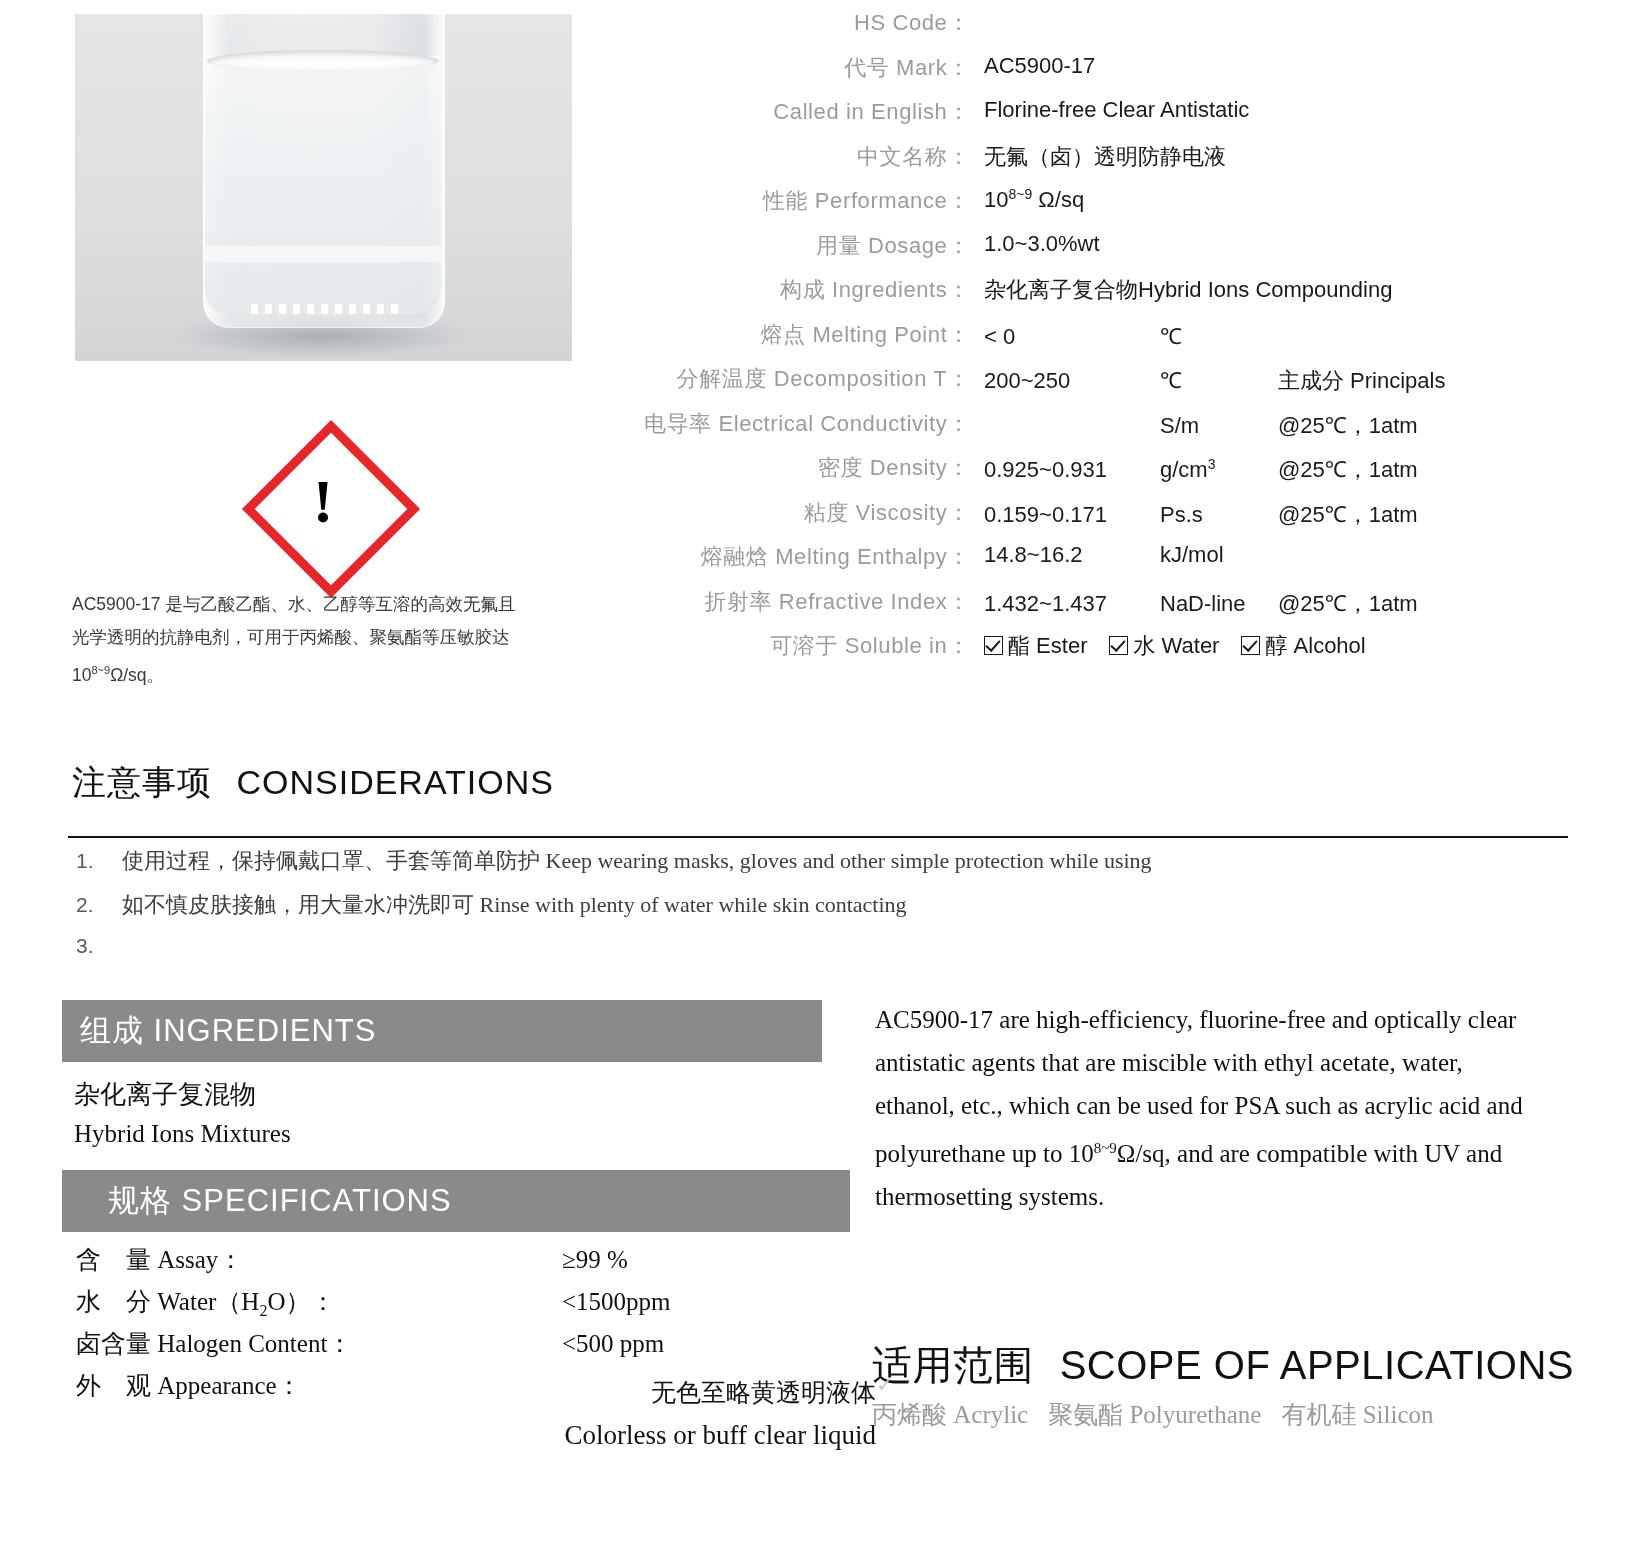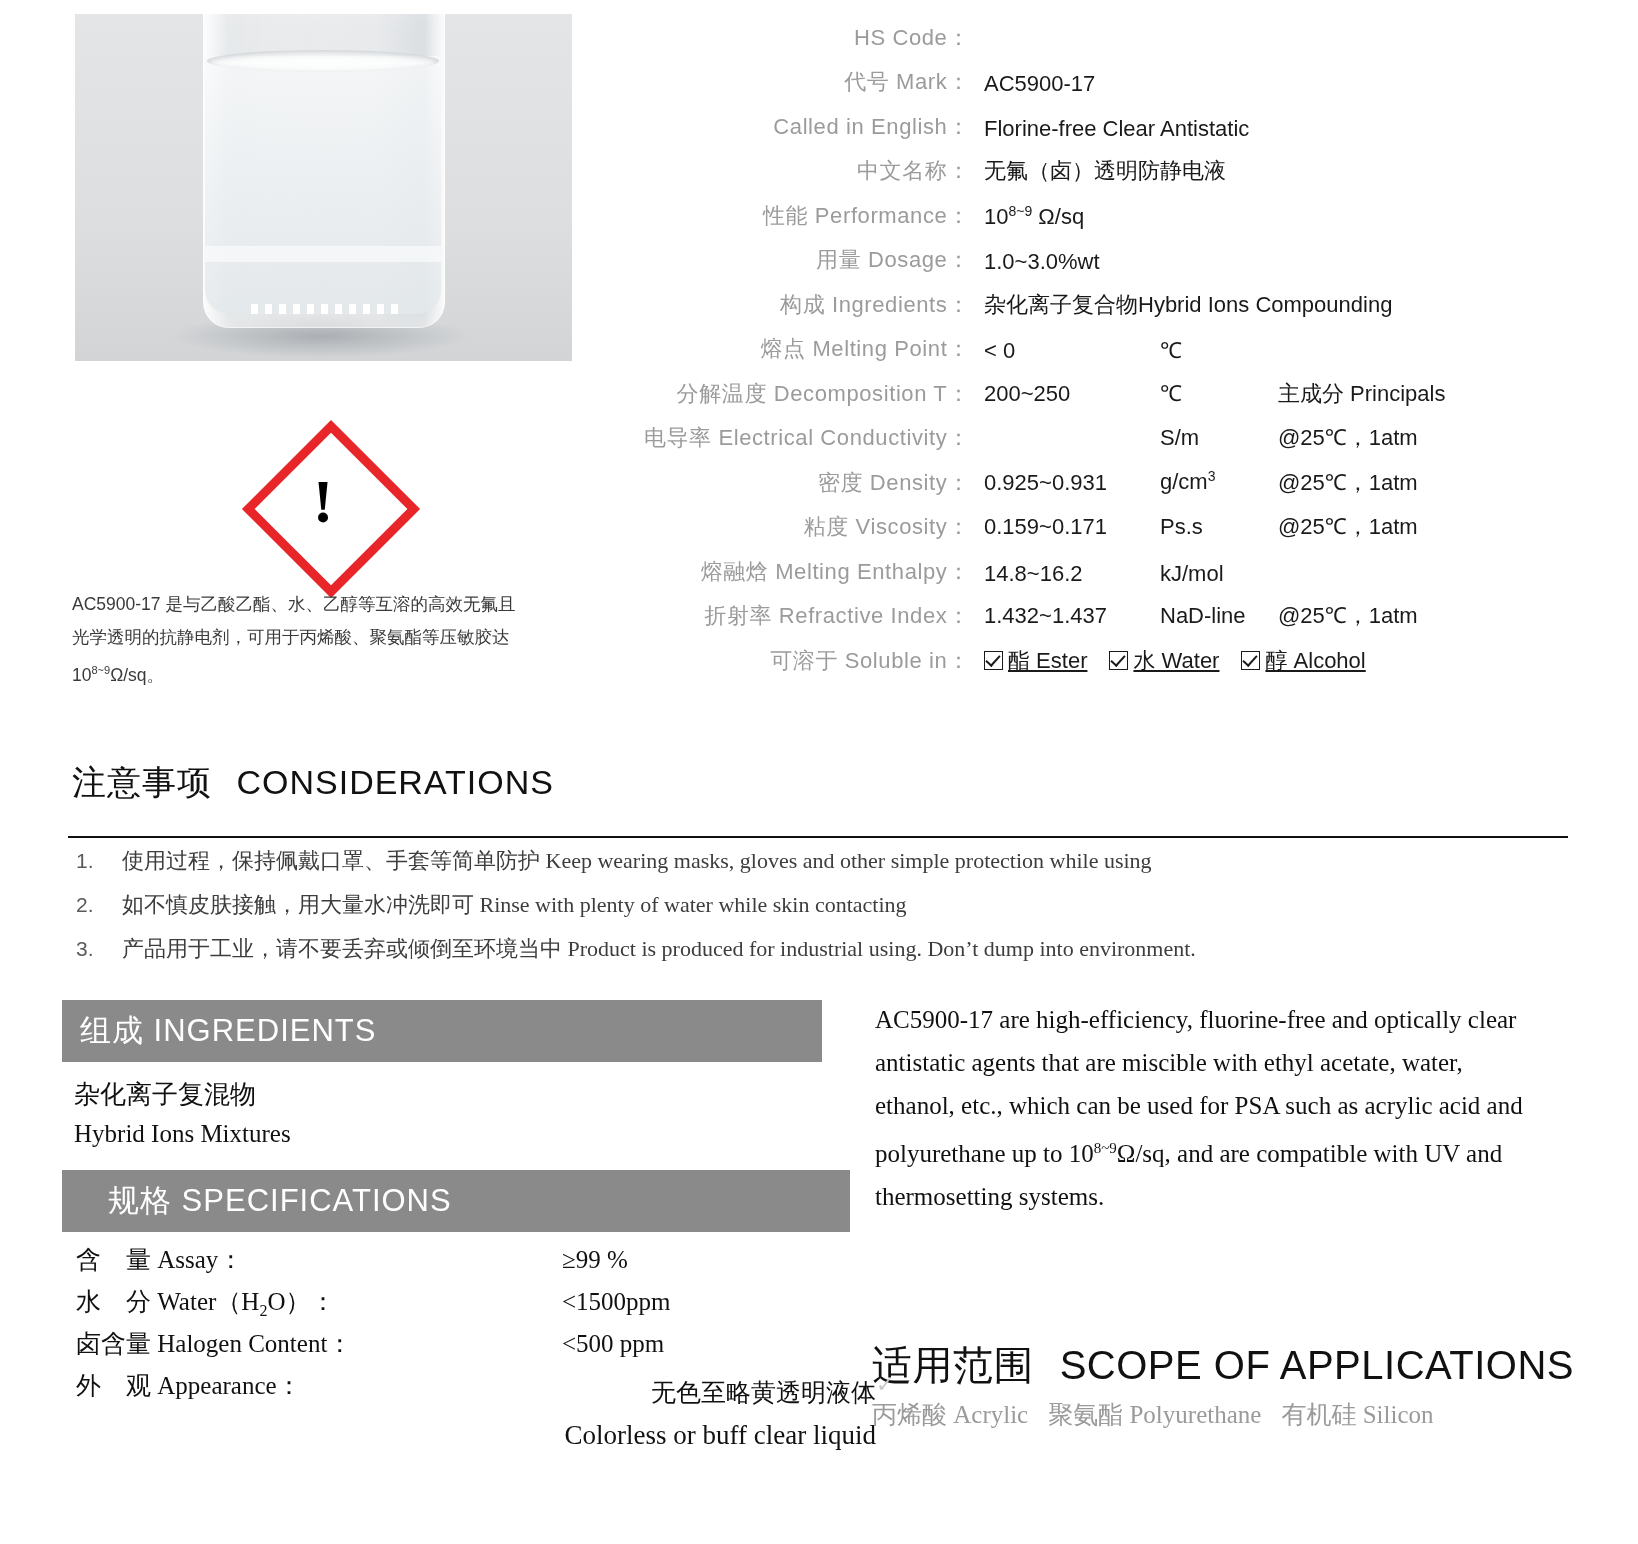--- a/index.html
+++ b/index.html
@@ -77,36 +77,36 @@
 
   .blurb{
     position:absolute;left:72px;top:588px;width:516px;
     font-size:17.5px;line-height:33px;color:#3a3a3a;
     font-family:"Liberation Sans", sans-serif;
   }
   .blurb sup{font-size:11px;}
 
   
   .spec{position:absolute;left:590px;top:8px;width:1030px;}
-  .srow{display:flex;align-items:flex-end;height:44.5px;}
+  .srow{display:flex;align-items:flex-start;height:44.5px;}
   .slabel{
     width:380px;text-align:right;padding-right:14px;
     color:#9b9b9b;font-size:22px;letter-spacing:.6px;
     white-space:nowrap;
   }
   .sval{
     font-size:22px;color:#1a1a1a;white-space:nowrap;
   }
   .v1{width:176px;display:inline-block;}
   .v2{width:118px;display:inline-block;}
   .v3{display:inline-block;}
   .sup{font-size:14px;vertical-align:super;}
   .chk{display:inline-block;width:17px;height:17px;border:1.6px solid #1a1a1a;position:relative;margin-right:5px;vertical-align:-2px;}
   .chk:after{content:"";position:absolute;left:4px;top:0px;width:6px;height:12px;border:solid #1a1a1a;border-width:0 2px 2px 0;transform:rotate(42deg);}
-  .solopt{margin-right:22px;display:inline-block;text-decoration:underline;}
+  .solopt{margin-right:22px;display:inline-block;}
 
   
   .consid-title{
     position:absolute;left:72px;top:760px;
     font-size:34px;letter-spacing:1px;color:#111;
   }
   .consid-title .cn{font-family:"Liberation Sans", sans-serif;}
   .hr{
     position:absolute;left:68px;top:836px;width:1500px;height:2px;background:#111;
   }
@@ -259,21 +259,20 @@
       <div class="cli">
         <div class="num">1.</div>
         <div class="txt">使用过程，保持佩戴口罩、手套等简单防护 Keep wearing masks, gloves and other simple protection while using</div>
       </div>
       <div class="cli">
         <div class="num">2.</div>
         <div class="txt">如不慎皮肤接触，用大量水冲洗即可 Rinse with plenty of water while skin contacting</div>
       </div>
       <div class="cli">
         <div class="num">3.</div>
-        <div class="txt">产品用于工业，请不要丢弃或倾倒至环境当中 Product is produced for industrial using. Don’t dump into environment.</div>
       </div>
     </div>
 
   <div class="bar" id="bar-ing">
     <div class="t">组成  INGREDIENTS</div>
   </div>
   <div class="ing-body">
     <div class="ing-cn">杂化离子复混物</div>
     <div class="ing-en">Hybrid Ions Mixtures</div>
   </div>

